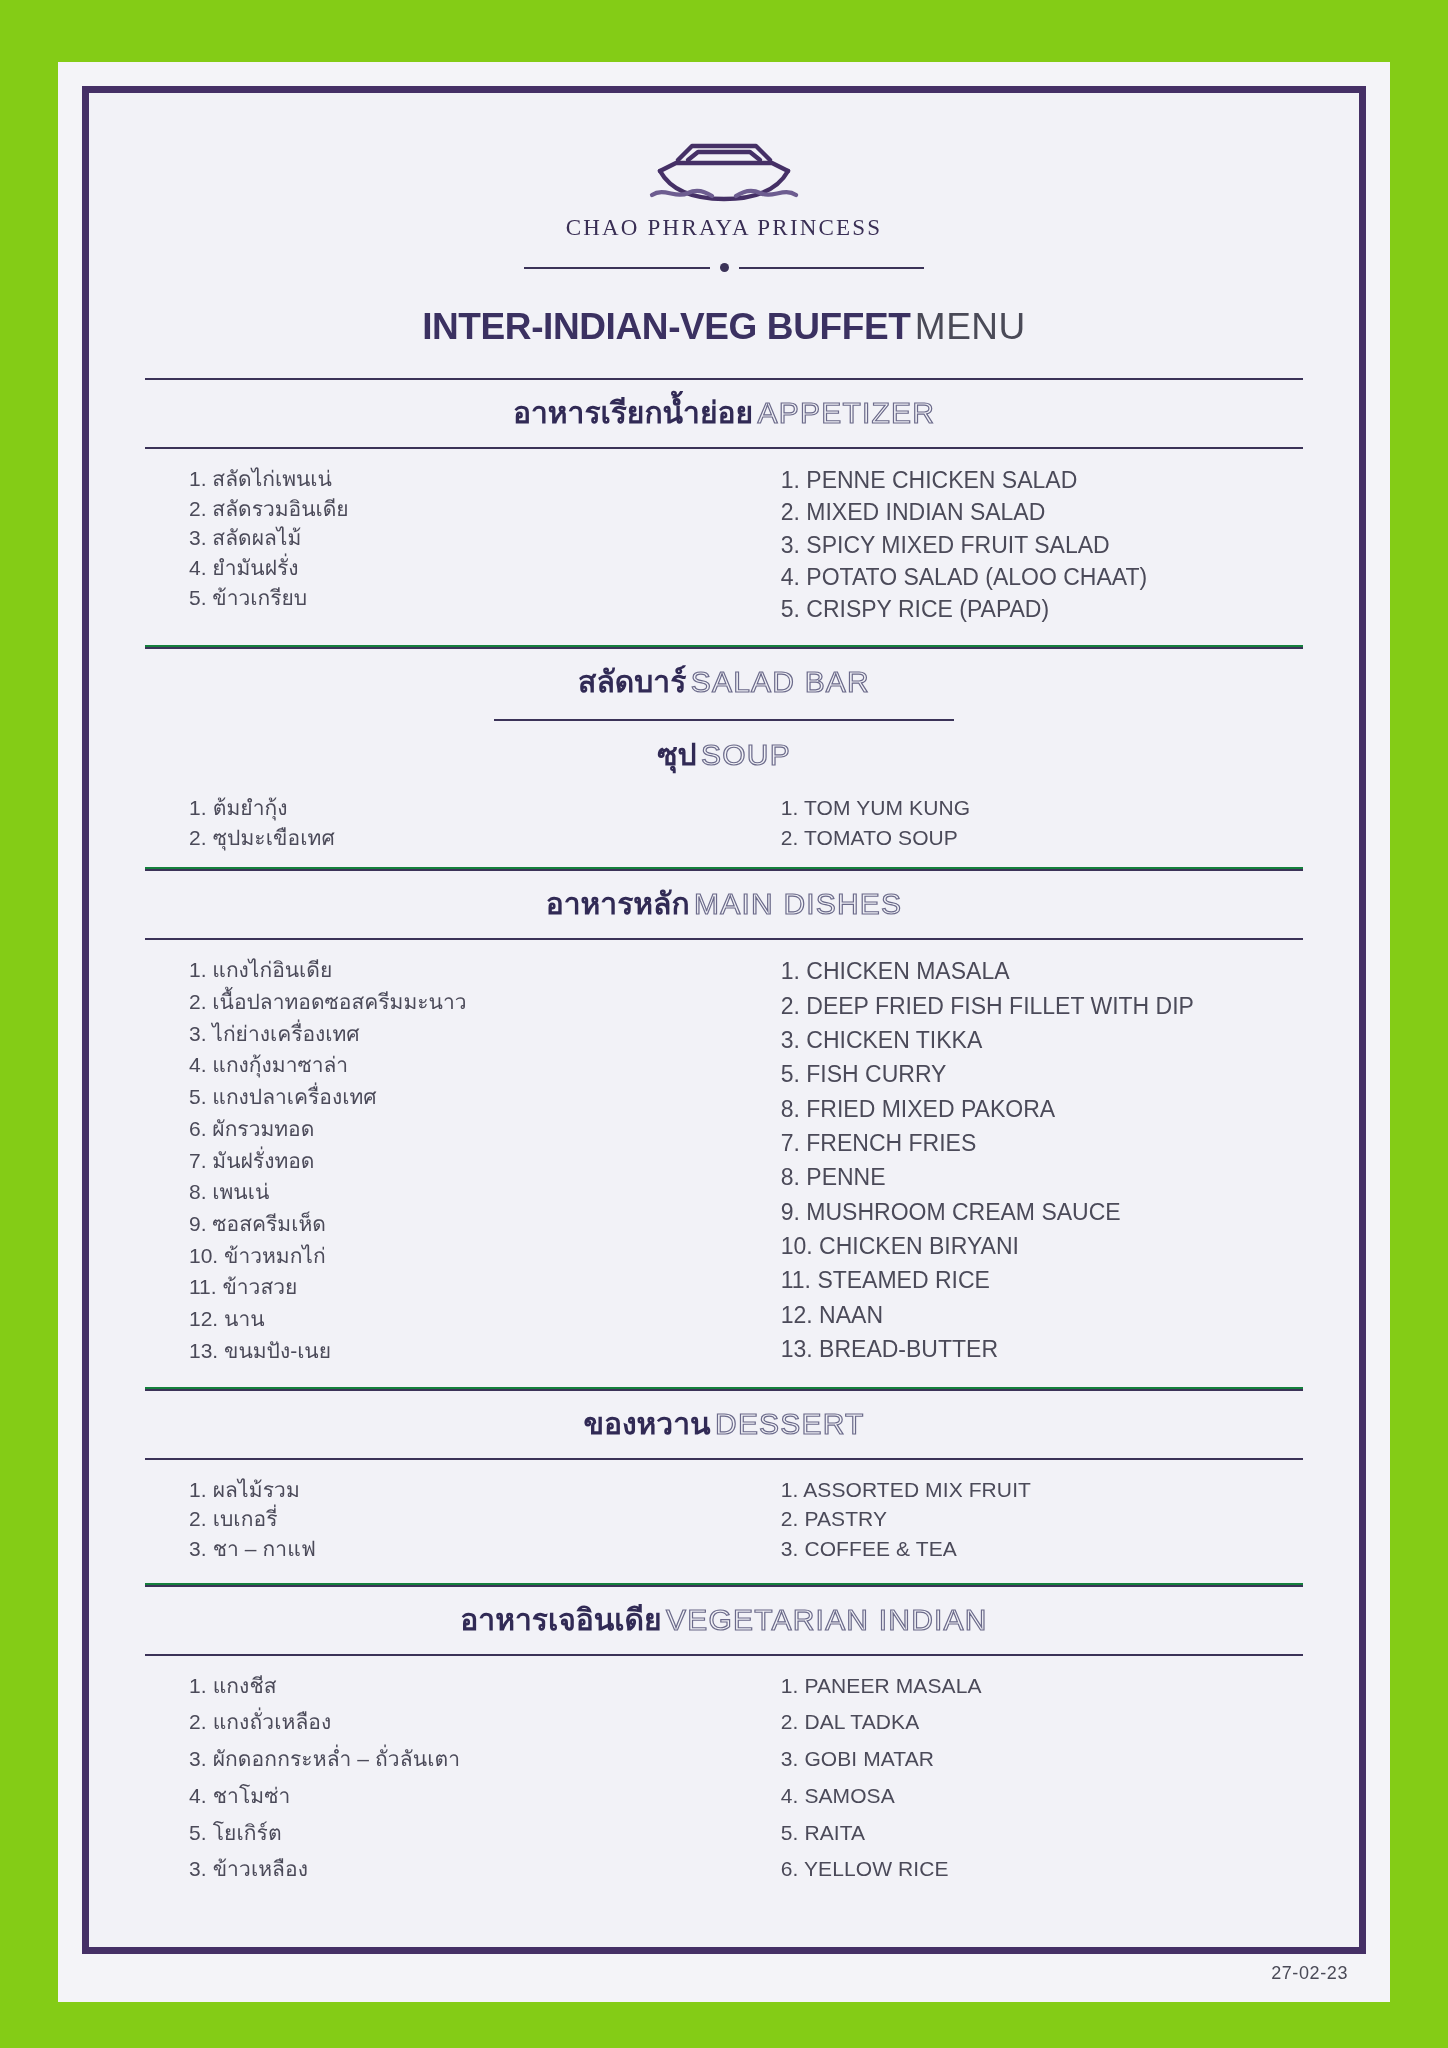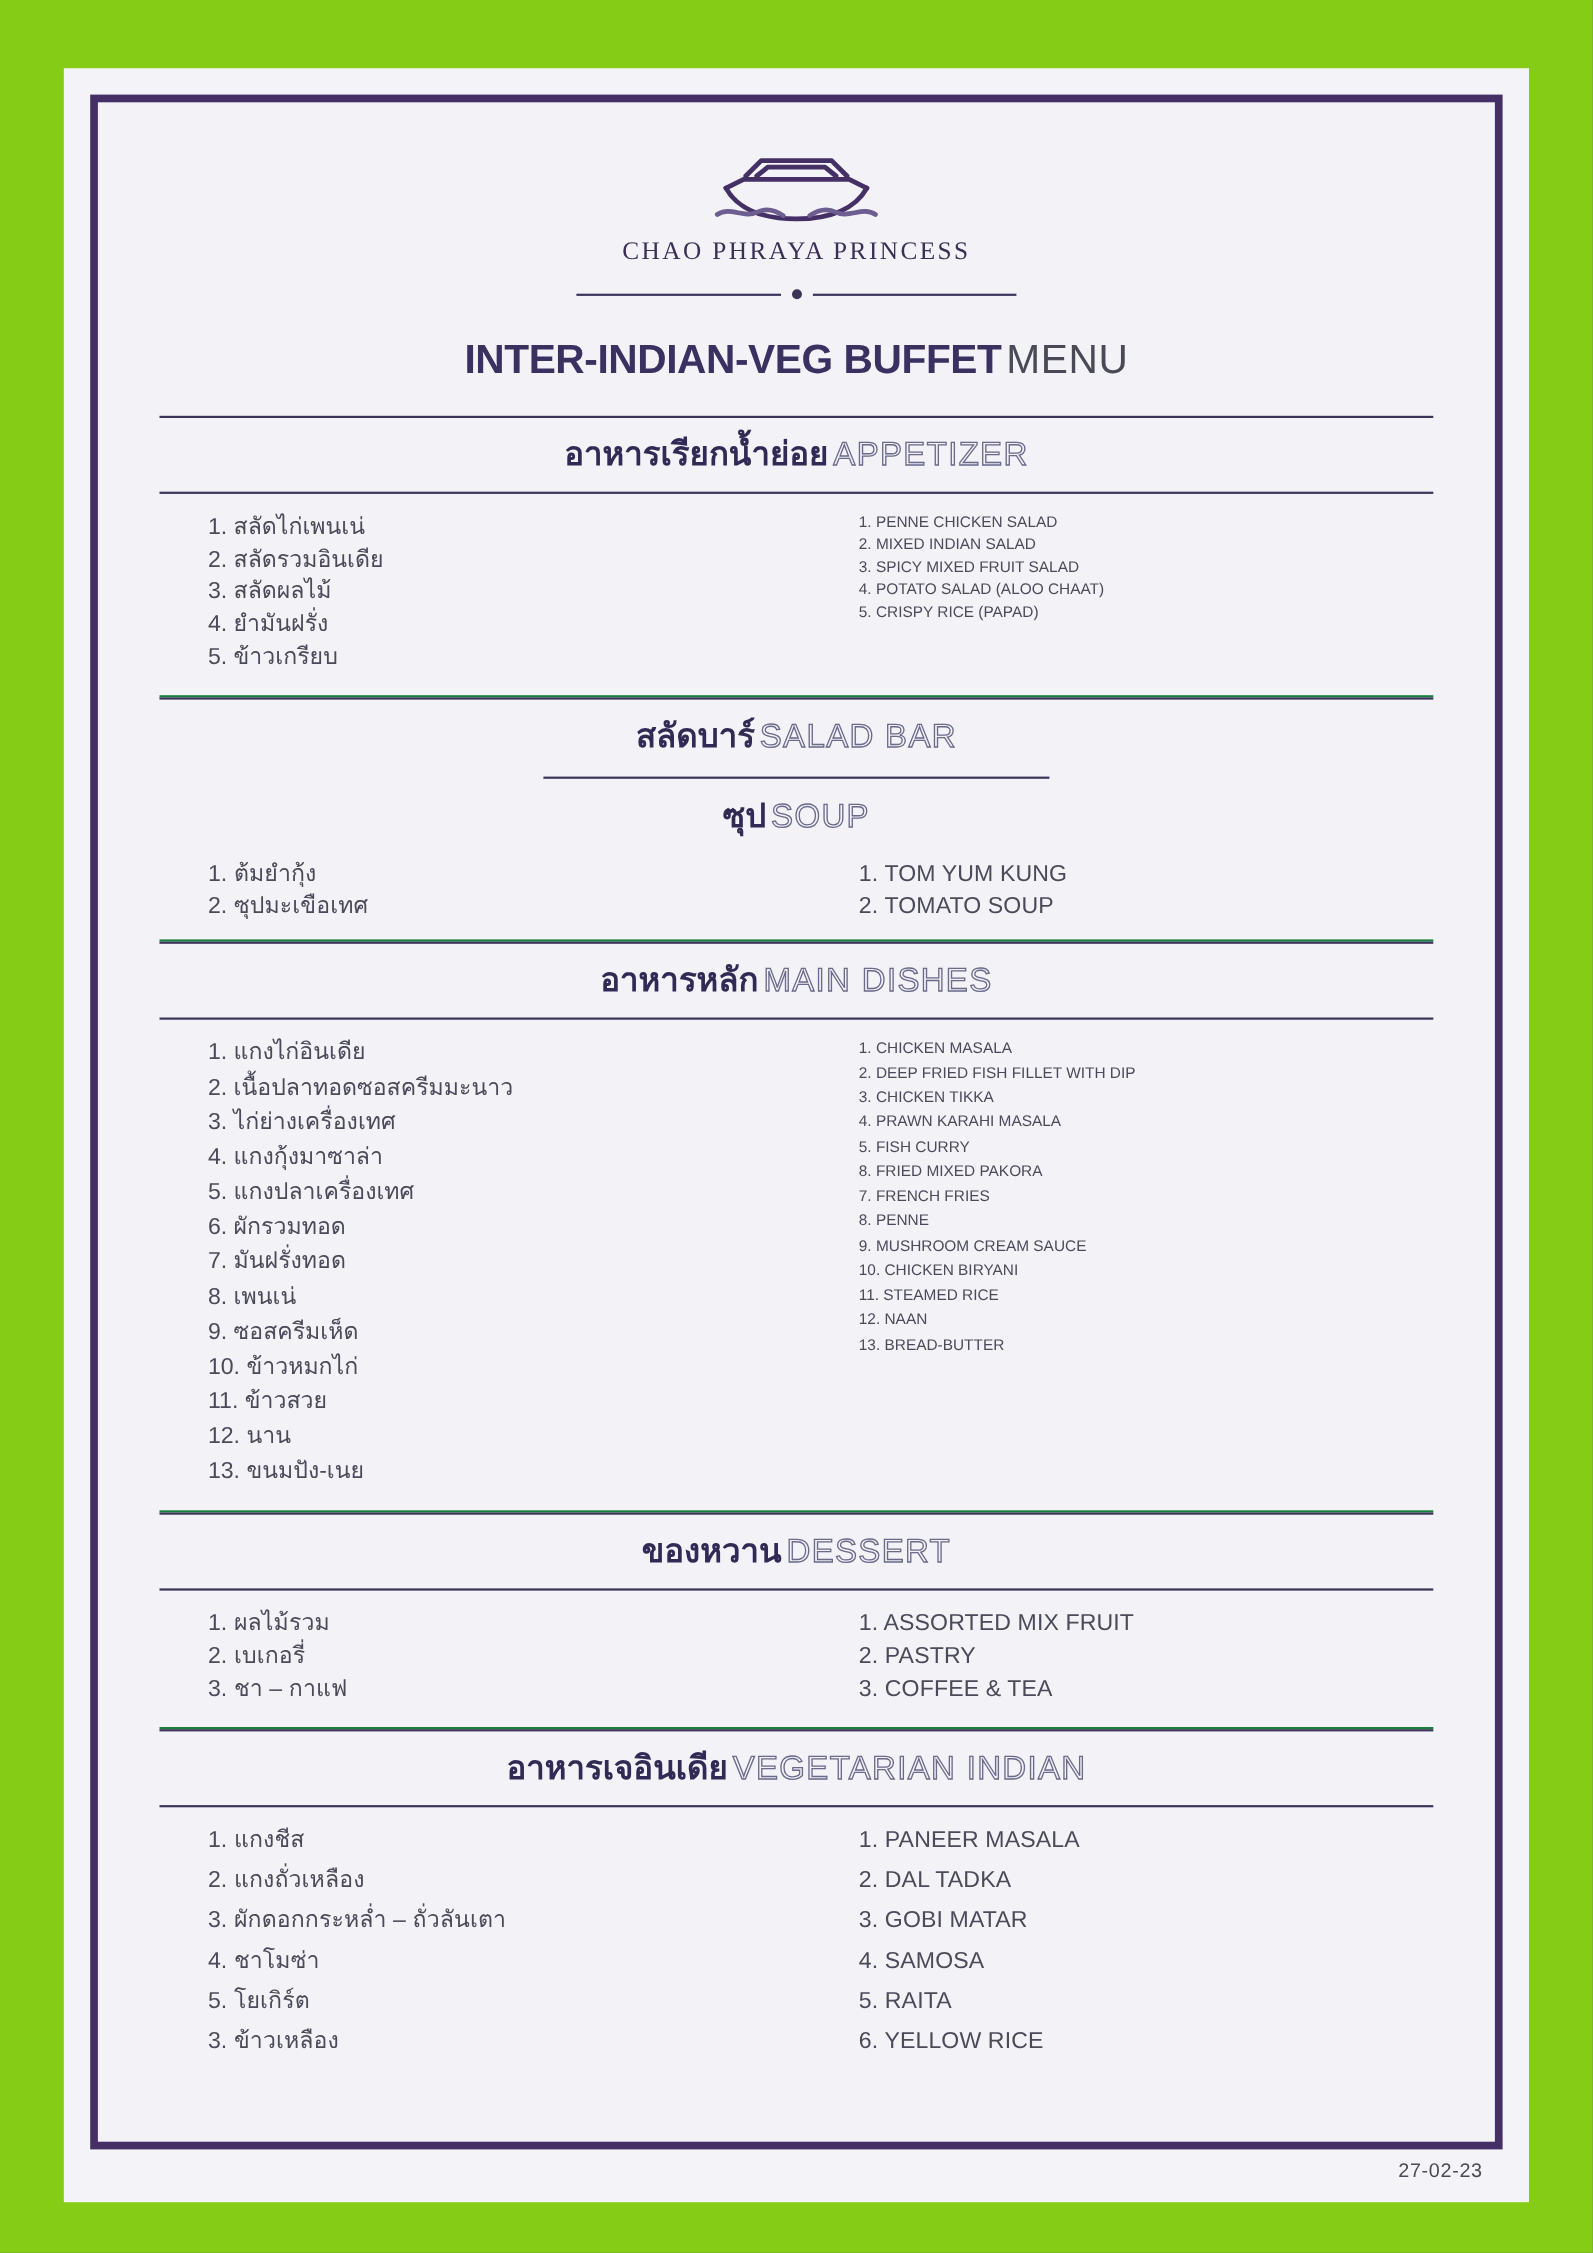--- a/index.html
+++ b/index.html
@@ -92,21 +92,21 @@
     padding:16px 0 18px;
   }
   .cols.no-rule { border-bottom:none; }
   .col-th { width:53%; padding-left:44px; }
   .col-en { width:47%; padding-left:22px; }
   .item {
     display:flex; color:#4b4a59; line-height:1.32;
   }
   
   .list-normal .item { font-size:21px; margin-bottom:4px; }
-  .list-normal .col-en .item { font-size:14px; }
+  .list-normal .col-en .item { font-size:23px; }
   
   .list-cond .item {
     font-size:21px; font-stretch:condensed; margin-bottom:5px;
     letter-spacing:0.1px;
   }
   .tight .item { margin-bottom:2px; }
   .roomy .item { margin-bottom:9px; }
 
   .cols.soup { padding-top:12px; padding-bottom:14px; }
 </style>
@@ -204,21 +204,20 @@
           <div class="item">9. ซอสครีมเห็ด</div>
           <div class="item">10. ข้าวหมกไก่</div>
           <div class="item">11. ข้าวสวย</div>
           <div class="item">12. นาน</div>
           <div class="item">13. ขนมปัง-เนย</div>
         </div>
         <div class="col-en">
           <div class="item">1. CHICKEN MASALA</div>
           <div class="item">2. DEEP FRIED FISH FILLET WITH DIP</div>
           <div class="item">3. CHICKEN TIKKA</div>
-          <div class="item">4. PRAWN KARAHI MASALA</div>
           <div class="item">5. FISH CURRY</div>
           <div class="item">8. FRIED MIXED PAKORA</div>
           <div class="item">7. FRENCH FRIES</div>
           <div class="item">8. PENNE</div>
           <div class="item">9. MUSHROOM CREAM SAUCE</div>
           <div class="item">10. CHICKEN BIRYANI</div>
           <div class="item">11. STEAMED RICE</div>
           <div class="item">12. NAAN</div>
           <div class="item">13. BREAD-BUTTER</div>
         </div>

